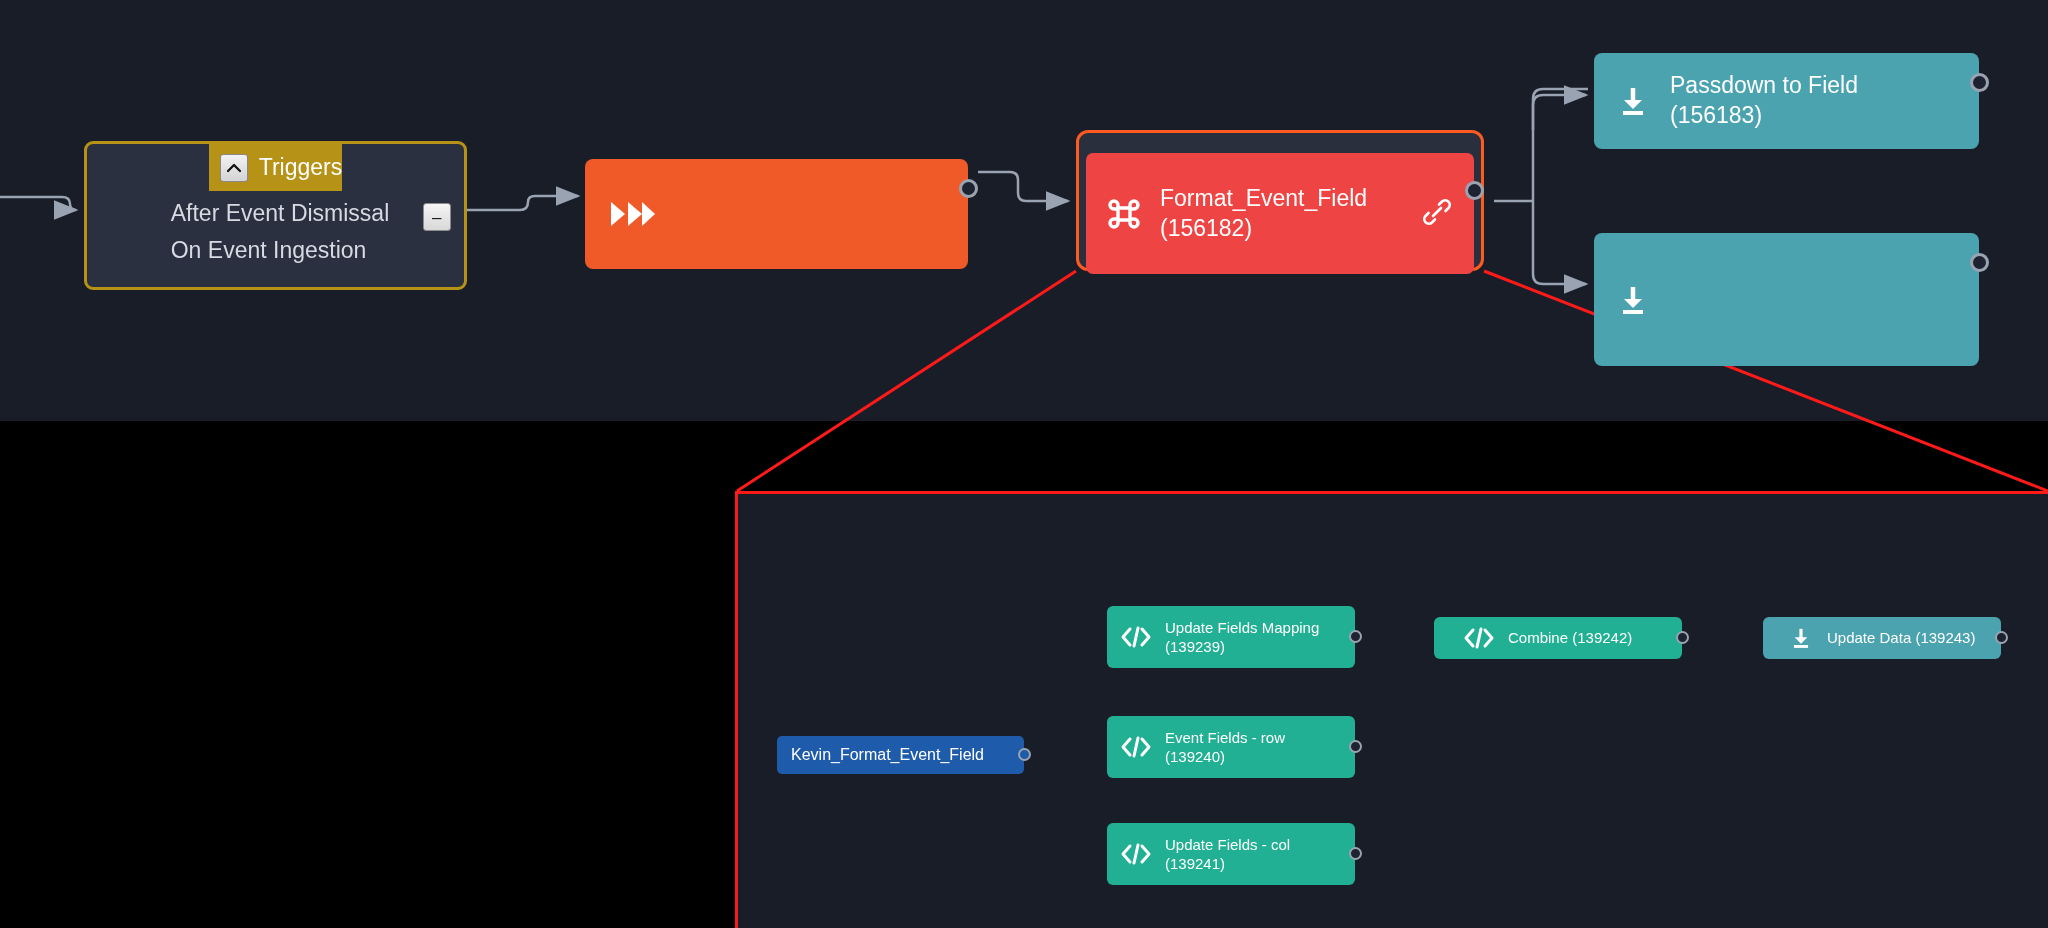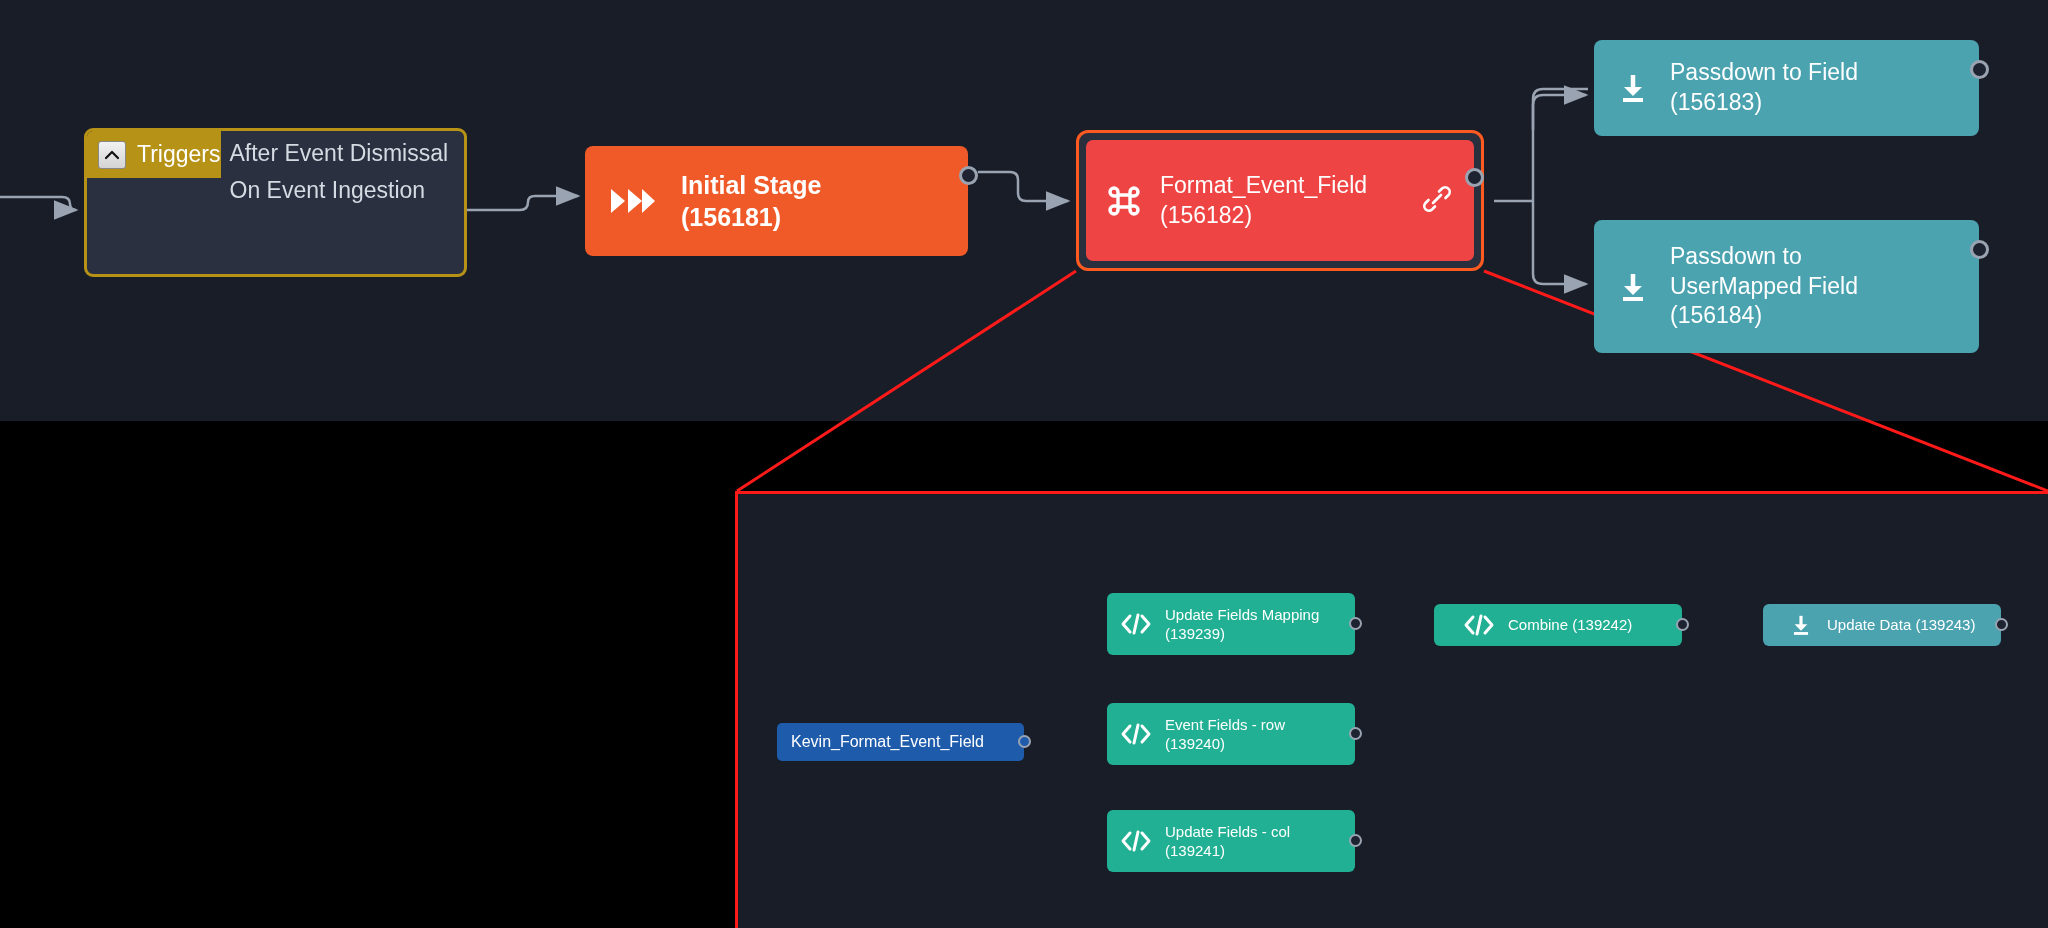--- a/index.html
+++ b/index.html
@@ -38,20 +38,21 @@
   }
 
   
   .node {
     position: absolute;
     box-sizing: border-box;
     border-radius: 8px;
     display: flex;
     align-items: center;
     color: #ffffff;
+    margin-top: 13px;
   }
   .node-icon {
     display: flex;
     align-items: center;
     justify-content: center;
     flex: none;
   }
   .node-label {
     line-height: 1.30;
     white-space: pre-line;
@@ -69,21 +70,22 @@
     border: 3px solid #9aa3b2;
   }
 
   
   #node-triggers {
     left: 84px; top: 128px;
     width: 383px; height: 149px;
     border-radius: 9px;
     background: #2b3040;
     border: 3px solid #b69217;
-    align-items: flex-start;
+    flex-direction: column;
+    align-items: center;
     overflow: hidden;
     padding: 0;
   }
   #triggers-header {
     height: 47px;
     background: #b69217;
     display: flex;
     align-items: center;
     padding-left: 11px;
     gap: 11px;
@@ -299,21 +301,20 @@
   </div>
 
   <div class="node" id="node-initial">
     <div class="node-icon">
       <svg width="48" height="30" viewBox="0 0 48 30">
         <path d="M2,3 L2,27 L16,15 Z" fill="#ffffff"></path>
         <path d="M19,3 L19,27 L33,15 Z" fill="#ffffff"></path>
         <path d="M33,3 L33,27 L46,15 Z" fill="#ffffff"></path>
       </svg>
     </div>
-    <div class="node-label"><span>Initial Stage</span><br><span>(156181)</span></div>
     <div class="port port-out-circle" style="right:-10px; top:20px;"></div>
   </div>
 
   <div id="node-format-wrap">
     <div class="node" id="node-format">
       <div class="node-icon">
         <svg width="36" height="36" viewBox="0 0 36 36">
           <path d="M12,12 h12 v12 h-12 Z M12,12 v-3 a4,4 0 1,0 -4,4 h3 M24,12 v-3 a4,4 0 1,1 4,4 h-3 M12,24 v3 a4,4 0 1,1 -4,-4 h3 M24,24 v3 a4,4 0 1,0 4,-4 h-3" stroke="#ffffff" stroke-width="3.4" fill="none" stroke-linejoin="round"></path>
         </svg>
       </div>
@@ -342,22 +343,20 @@
   </div>
 
   <div class="node node-teal" id="node-passdown-user">
     <div class="node-icon">
       <svg width="34" height="34" viewBox="0 0 34 34">
         <path d="M17,4 L17,20" stroke="#ffffff" stroke-width="4.5" stroke-linecap="butt"></path>
         <path d="M8,16 L17,25 L26,16 Z" fill="#ffffff"></path>
         <path d="M7,29 L27,29" stroke="#ffffff" stroke-width="4" stroke-linecap="butt"></path>
       </svg>
     </div>
-    <div class="node-label"><span>Passdown to
-UserMapped Field</span><br><span>(156184)</span></div>
     <div class="port port-out-circle" style="right:-10px; top:20px;"></div>
   </div>
 
   <div id="detail-panel"></div>
 
   <div class="node node-blue" id="node-kevin">
     <div class="node-label">Kevin_Format_Event_Field</div>
     <div class="port port-blue-small" style="right:-7px; top:12px;"></div>
   </div>
 

